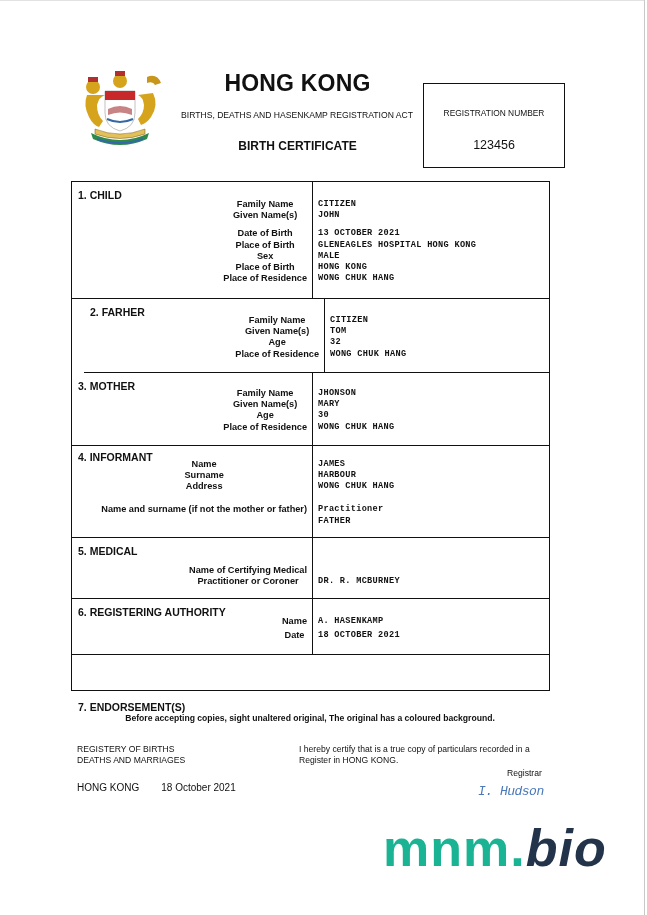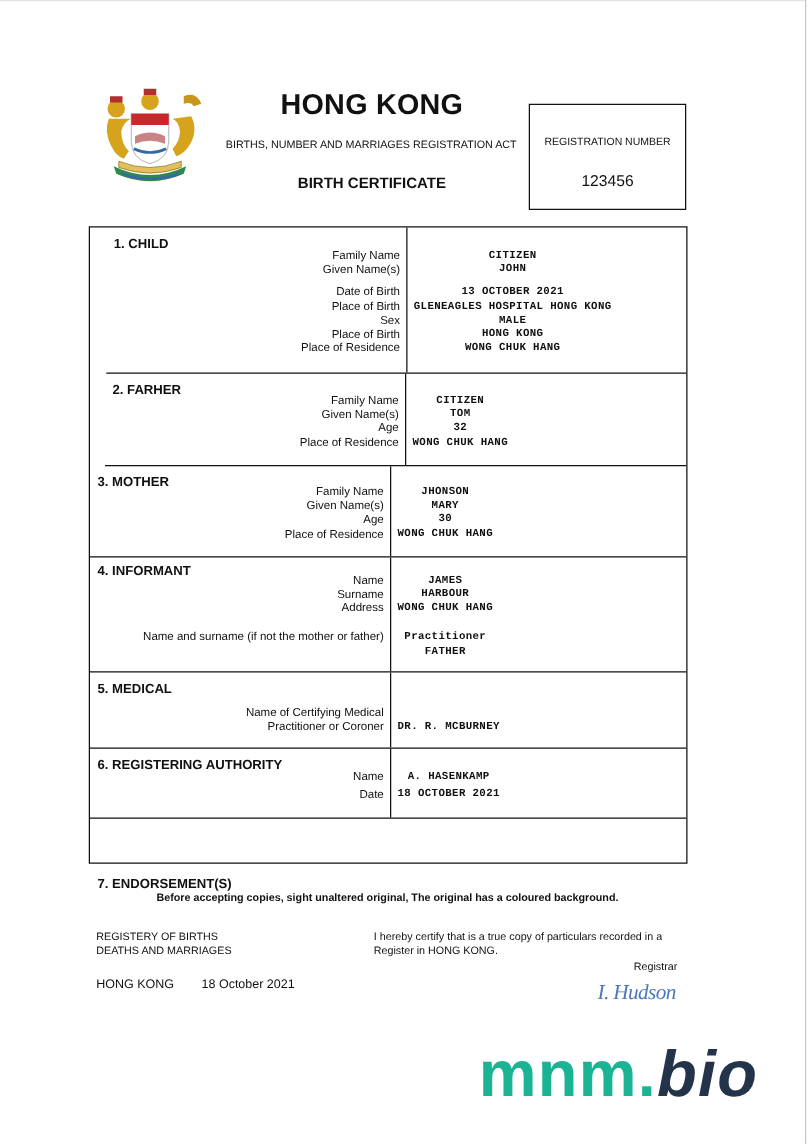--- a/index.html
+++ b/index.html
@@ -7,45 +7,45 @@
          font-family:"Liberation Sans", sans-serif; color:#111; }
   .page-edge { position:absolute; top:0; right:2px; width:1px; height:915px; background:#c8c8c8; }
   .page-top { position:absolute; top:0; left:0; width:645px; height:1px; background:#e2e2e2; }
 
   .crest { position:absolute; left:77px; top:67px; width:86px; height:80px; }
   .title { position:absolute; left:175px; width:245px; text-align:center; }
   .title-hk { top:70px; font-size:23px; font-weight:bold; letter-spacing:0.2px; }
   .title-act { top:110px; font-size:8.6px; left:172px; width:250px; }
   .title-bc { top:139px; font-size:12px; font-weight:bold; }
 
-  .regbox { position:absolute; left:423px; top:83px; width:124px; height:83px; border:1px solid #111; }
+  .regbox { position:absolute; left:423px; top:83px; width:124px; height:83px; border:1px solid #111;padding-left:16px; }
   .regbox .lbl { position:absolute; top:24px; left:0; width:100%; text-align:center; font-size:8.4px; }
   .regbox .num { position:absolute; top:54px; left:0; width:100%; text-align:center; font-size:12.5px; }
 
   .table { position:absolute; left:71px; top:181px; width:477px; border:1px solid #111; }
   .row { position:relative; border-bottom:1px solid #111; display:flex; }
   .row:last-child { border-bottom:none; }
   .left { width:241px; border-right:1px solid #111; position:relative; box-sizing:border-box; }
   .right { flex:1; position:relative; }
   .sec-title { position:absolute; left:6px; top:7px; font-size:10.5px; font-weight:bold; }
-  .labels { position:absolute; right:5px; text-align:right; font-size:9.2px; line-height:11.2px; }
+  .labels { position:absolute; right:5px; text-align:center; font-size:9.2px; line-height:11.2px;font-weight:bold; }
   .values { position:absolute; left:5px; font-family:"Liberation Mono", monospace; font-weight:bold;
-            font-size:8.6px; line-height:11.2px; letter-spacing:0.3px;text-align:center; }
+            font-size:8.6px; line-height:11.2px; letter-spacing:0.3px; }
   .gap { height:7px; }
 
   .notice { position:absolute; top:713px; left:0; width:620px; text-align:center; font-size:8.6px; font-weight:bold; }
   .reg-addr { position:absolute; left:77px; top:744px; font-size:8.6px; line-height:10.5px; }
   .certify { position:absolute; left:299px; top:744px; font-size:8.6px; line-height:10.5px; }
   .registrar { position:absolute; left:507px; top:768px; font-size:8.6px; }
   .place-date { position:absolute; left:77px; top:782px; font-size:10px; }
   .place-date span + span { margin-left:22px; }
-  .signature { position:absolute; left:478px; top:784px; font-family:Liberation Serif, serif; font-style:italic;
-               color:#4a78b8; font-size:17px; letter-spacing:-0.5px; }
-
-  .watermark { position:absolute; left:383px; top:818px; font-size:52px; font-weight:bold; letter-spacing:1px;margin-top:12px; }
+  .signature { position:absolute; left:478px; top:784px; font-family:Liberation Mono, monospace; font-style:italic;
+               color:#4a78b8; font-size:13px; letter-spacing:-0.5px; }
+
+  .watermark { position:absolute; left:383px; top:818px; font-size:52px; font-weight:bold; letter-spacing:1px; }
   .wm-a { color:#1ab394; }
   .wm-b { color:#23344a; font-style:italic; }
 </style>
 </head>
 <body>
 
 <div class="page-top"></div>
 <div class="page-edge"></div>
 
 <svg class="crest" viewBox="0 0 86 80">
@@ -59,31 +59,31 @@
   <path d="M28 24 h30 v22 q0 14 -15 18 q-15 -4 -15 -18 z" fill="#fff" stroke="#999" stroke-width="0.6"></path>
   <rect x="28" y="24" width="30" height="9" fill="#c8282a"></rect>
   <path d="M31 42 q12 -6 24 0 v6 q-12 -5 -24 0z" fill="#b05050" opacity="0.7"></path>
   <path d="M30 52 q13 6 26 0" stroke="#3468a8" stroke-width="2" fill="none"></path>
   <path d="M14 66 q29 14 58 0 l-2 6 q-27 12 -54 0z" fill="#2e8a4a"></path>
   <path d="M18 62 q25 10 50 0 v5 q-25 9 -50 0z" fill="#e2c05a" stroke="#7a5a10" stroke-width="0.5"></path>
   <path d="M20 72 q23 8 46 0" stroke="#3468a8" stroke-width="2" fill="none"></path>
 </svg>
 
 <div class="title title-hk">HONG KONG</div>
-<div class="title title-act">BIRTHS,  NUMBER AND MARRIAGES REGISTRATION ACT</div>
+<div class="title title-act">BIRTHS,  DEATHS AND HASENKAMP REGISTRATION ACT</div>
 <div class="title title-bc">BIRTH CERTIFICATE</div>
 
 <div class="regbox">
   <div class="lbl">REGISTRATION NUMBER</div>
   <div class="num">123456</div>
 </div>
 
 <div class="table">
 
-  <div class="row" style="height:116px;margin-left:13px;">
+  <div class="row" style="height:116px;">
     <div class="left">
       <div class="sec-title">1. CHILD</div>
       <div class="labels" style="top:17px;">
         <div>Family Name</div>
         <div>Given Name(s)</div>
         <div class="gap"></div>
         <div>Date of Birth</div>
         <div>Place of Birth</div>
         <div>Sex</div>
         <div>Place of Birth</div>

